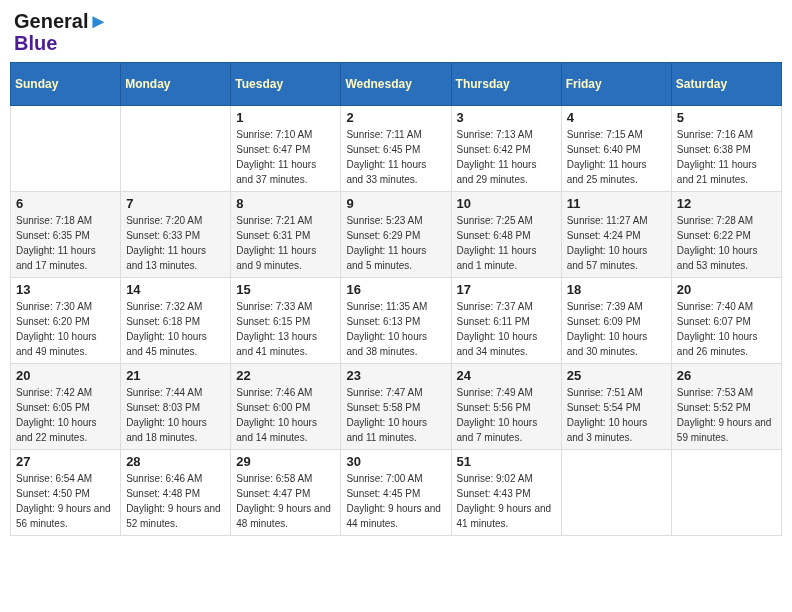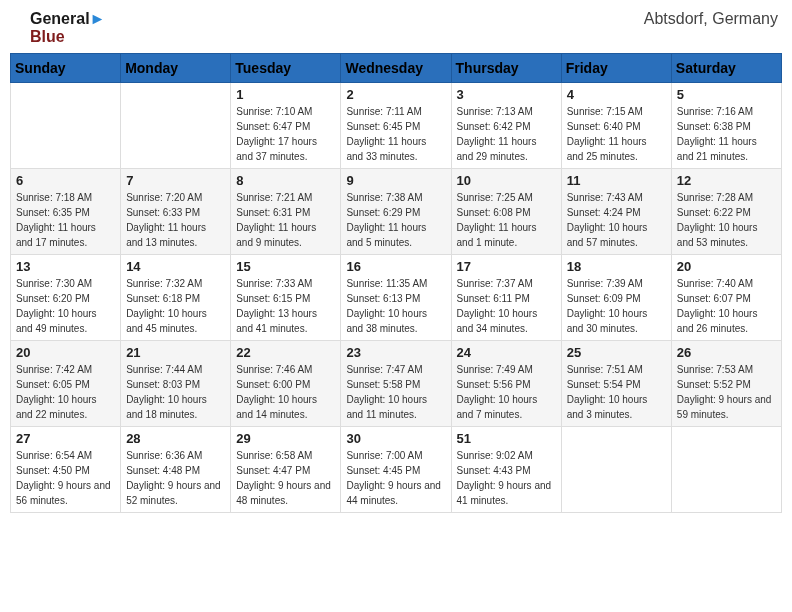--- a/index.html
+++ b/index.html
@@ -16,51 +16,50 @@
       align-items: flex-start;
       margin-bottom: 8px;
       padding: 0 4px;
     }
     .logo {
       display: flex;
       flex-direction: column;
       align-items: flex-start;
     }
     .logo-text {
-      font-size: 16px;
+      font-size: 20px;
       font-weight: bold;
       color: #1a1a1a;
       line-height: 1.1;
-      margin-left: 16px;
-    }
-    .logo-blue { color: #7f1d1d; }
+    }
+    .logo-blue { color: #4c1d95; }
     .title-block {
       text-align: right;
     }
     .month-title {
       font-size: 34px;
       font-weight: 300;
       color: #222;
       line-height: 1.1;
     }
     .location {
       font-size: 16px;
       color: #444;
     }
     .calendar {
       width: 100%;
       border-collapse: collapse;
       border: 1px solid #ccc;
     }
     .calendar th {
       background: #2a6fbb;
-      color: #000000;
-      font-size: 14px;
+      color: #fef9c3;
+      font-size: 12px;
       font-weight: bold;
-      padding: 6px 4px;
+      padding: 14px 4px;
       text-align: left;
       border: 1px solid #1e5a9e;
     }
     .calendar td {
       vertical-align: top;
       border: 1px solid #ddd;
       padding: 4px 5px;
       width: 108px;
       min-height: 80px;
       font-size: 10.5px;
@@ -92,21 +91,20 @@
 <div class="header">
   <div class="logo">
     <div style="display:flex;align-items:center;">
       <span class="logo-text">
         <span>General</span><span style="color:#2a88d8;">►</span>
       </span>
     </div>
     <span class="logo-text logo-blue">Blue</span>
   </div>
   <div class="title-block">
-    <div class="location">Abtsdorf, Germany</div>
   </div>
 </div>
 
 <table class="calendar">
   <thead>
     <tr>
     <th>Sunday</th>
         <th>Monday</th>
         <th>Tuesday</th>
         <th>Wednesday</th>
@@ -114,21 +112,21 @@
         <th>Friday</th>
         <th>Saturday</th>
       </tr>
   </thead>
   <tbody id="calendar-body">
   <tr>
         <td class="empty-cell"></td>
         <td class="empty-cell"></td>
         <td>
           <span class="day-number">1</span>
-          <div class="day-info"><span>Sunrise: 7:10 AM</span><br><span>Sunset: 6:47 PM</span><br><span>Daylight: 17 hours and 37 minutes.</span></div>
+          <div class="day-info"><span>Sunrise: 7:10 AM</span><br><span>Sunset: 6:47 PM</span><br><span>Daylight: 11 hours and 37 minutes.</span></div>
         </td>
         <td>
           <span class="day-number">2</span>
           <div class="day-info"><span>Sunrise: 7:11 AM</span><br><span>Sunset: 6:45 PM</span><br><span>Daylight: 11 hours and 33 minutes.</span></div>
         </td>
         <td>
           <span class="day-number">3</span>
           <div class="day-info"><span>Sunrise: 7:13 AM</span><br><span>Sunset: 6:42 PM</span><br><span>Daylight: 11 hours and 29 minutes.</span></div>
         </td>
         <td>
@@ -148,29 +146,29 @@
         <td>
           <span class="day-number">7</span>
           <div class="day-info"><span>Sunrise: 7:20 AM</span><br><span>Sunset: 6:33 PM</span><br><span>Daylight: 11 hours and 13 minutes.</span></div>
         </td>
         <td>
           <span class="day-number">8</span>
           <div class="day-info"><span>Sunrise: 7:21 AM</span><br><span>Sunset: 6:31 PM</span><br><span>Daylight: 11 hours and 9 minutes.</span></div>
         </td>
         <td>
           <span class="day-number">9</span>
-          <div class="day-info"><span>Sunrise: 7:38 AM</span><br><span>Sunset: 6:29 PM</span><br><span>Daylight: 11 hours and 5 minutes.</span></div>
+          <div class="day-info"><span>Sunrise: 5:23 AM</span><br><span>Sunset: 6:29 PM</span><br><span>Daylight: 11 hours and 5 minutes.</span></div>
         </td>
         <td>
           <span class="day-number">10</span>
-          <div class="day-info"><span>Sunrise: 7:25 AM</span><br><span>Sunset: 6:08 PM</span><br><span>Daylight: 11 hours and 1 minute.</span></div>
+          <div class="day-info"><span>Sunrise: 7:25 AM</span><br><span>Sunset: 6:48 PM</span><br><span>Daylight: 11 hours and 1 minute.</span></div>
         </td>
         <td>
           <span class="day-number">11</span>
-          <div class="day-info"><span>Sunrise: 7:43 AM</span><br><span>Sunset: 4:24 PM</span><br><span>Daylight: 10 hours and 57 minutes.</span></div>
+          <div class="day-info"><span>Sunrise: 11:27 AM</span><br><span>Sunset: 4:24 PM</span><br><span>Daylight: 10 hours and 57 minutes.</span></div>
         </td>
         <td>
           <span class="day-number">12</span>
           <div class="day-info"><span>Sunrise: 7:28 AM</span><br><span>Sunset: 6:22 PM</span><br><span>Daylight: 10 hours and 53 minutes.</span></div>
         </td>
       </tr>
       <tr>
         <td>
           <span class="day-number">13</span>
           <div class="day-info"><span>Sunrise: 7:30 AM</span><br><span>Sunset: 6:20 PM</span><br><span>Daylight: 10 hours and 49 minutes.</span></div>
@@ -230,21 +228,21 @@
           <div class="day-info"><span>Sunrise: 7:53 AM</span><br><span>Sunset: 5:52 PM</span><br><span>Daylight: 9 hours and 59 minutes.</span></div>
         </td>
       </tr>
       <tr>
         <td>
           <span class="day-number">27</span>
           <div class="day-info"><span>Sunrise: 6:54 AM</span><br><span>Sunset: 4:50 PM</span><br><span>Daylight: 9 hours and 56 minutes.</span></div>
         </td>
         <td>
           <span class="day-number">28</span>
-          <div class="day-info"><span>Sunrise: 6:36 AM</span><br><span>Sunset: 4:48 PM</span><br><span>Daylight: 9 hours and 52 minutes.</span></div>
+          <div class="day-info"><span>Sunrise: 6:46 AM</span><br><span>Sunset: 4:48 PM</span><br><span>Daylight: 9 hours and 52 minutes.</span></div>
         </td>
         <td>
           <span class="day-number">29</span>
           <div class="day-info"><span>Sunrise: 6:58 AM</span><br><span>Sunset: 4:47 PM</span><br><span>Daylight: 9 hours and 48 minutes.</span></div>
         </td>
         <td>
           <span class="day-number">30</span>
           <div class="day-info"><span>Sunrise: 7:00 AM</span><br><span>Sunset: 4:45 PM</span><br><span>Daylight: 9 hours and 44 minutes.</span></div>
         </td>
         <td>

